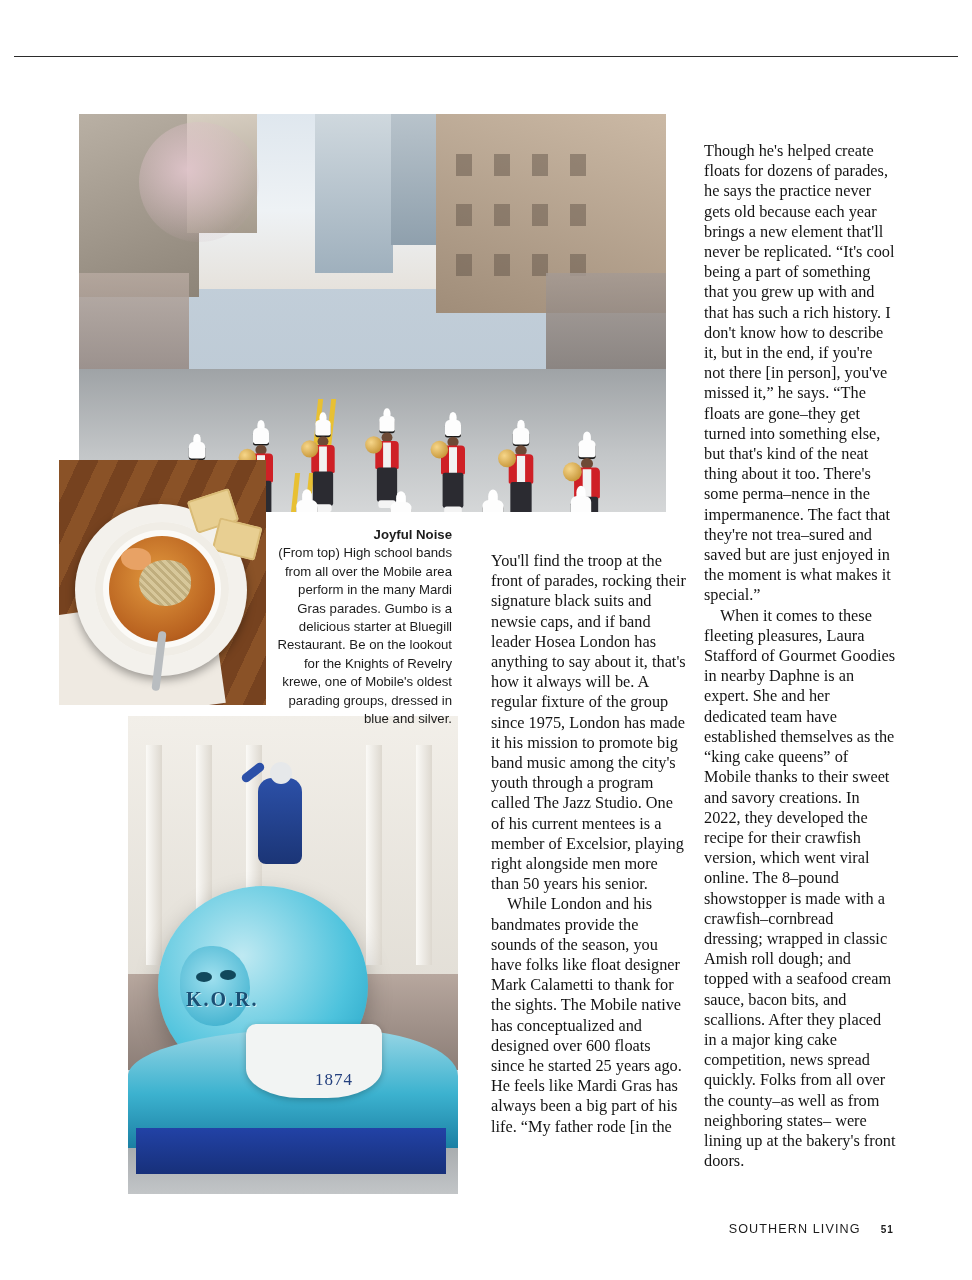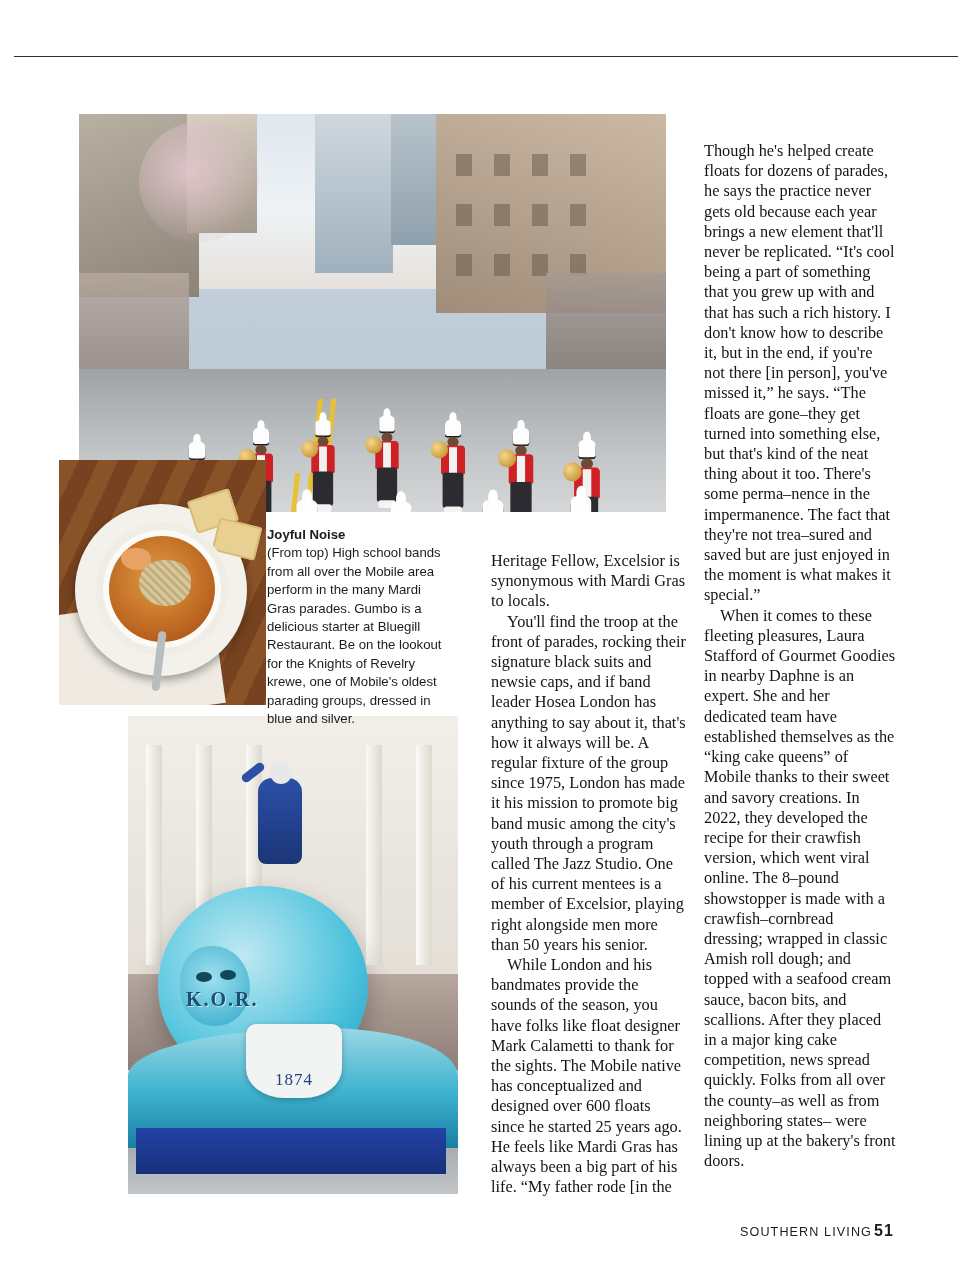--- a/index.html
+++ b/index.html
@@ -227,21 +227,21 @@
   }
   #photo-float .base {
     position: absolute; left: 8px; bottom: 20px; width: 310px; height: 46px;
     background: linear-gradient(#2242a6, #17307a);
   }
   #photo-float .shield {
     position: absolute; left: 118px; bottom: 96px; width: 96px; height: 74px;
     background: #f2f4f3; border-radius: 10px 10px 40% 40%;
     box-shadow: 0 2px 6px rgba(0,0,0,.25);
     color: #24407e; font-family: "Liberation Serif", serif;
-    font-size: 17px; text-align: center; line-height: 112px; letter-spacing: 1px;
+    font-size: 17px; text-align: center; line-height: 112px; letter-spacing: 1px; padding-left: 40px;
   }
   #photo-float .kor {
     position: absolute; left: 58px; top: 272px; width: 120px; height: 36px;
     color: #1a4f74; font-family: "Liberation Serif", serif; font-size: 20px;
     font-weight: bold; letter-spacing: 2px;
     text-shadow: 1px 1px 0 rgba(255,255,255,.6);
   }
   #photo-float .rider-body {
     position: absolute; left: 130px; top: 62px; width: 44px; height: 86px;
     background: linear-gradient(#2c50a8, #1b3576); border-radius: 14px 14px 8px 8px;
@@ -258,20 +258,21 @@
   
   .caption {
     position: absolute;
     left: 267px;
     top: 526px;
     width: 185px;
     font-family: "Liberation Sans", sans-serif;
     font-size: 13.2px;
     line-height: 18.4px;
     color: #1c1c1c;
+    text-align: right;
   }
   .caption .cap-title {
     font-weight: bold;
     display: block;
   }
 
   
   .col {
     position: absolute;
     font-family: "Liberation Serif", serif;
@@ -302,22 +303,22 @@
     position: absolute;
     right: 78px;
     top: 1222px;
     font-family: "Liberation Sans", sans-serif;
     font-size: 12.6px;
     letter-spacing: 1.1px;
     color: #1c1c1c;
   }
   .footer .pg {
     font-weight: bold;
-    font-size: 16px;
-    margin-left: 2px;
+    font-size: 10px;
+    margin-left: 20px;
   }
 </style>
 </head>
 <body>
 
 <div class="page">
 
   <div class="top-rule"></div>
 
   <div class="photo" id="photo-band">
@@ -468,21 +469,20 @@
     <div class="shield">1874</div>
     <div class="base"></div>
   </div>
 
   <div class="caption">
     <span class="cap-title">Joyful Noise</span>
     <span>(From top) High school bands from all over the Mobile area perform in the many Mardi Gras parades. Gumbo is a delicious starter at Bluegill Restaurant. Be on the lookout for the Knights of Revelry krewe, one of Mobile's oldest parading groups, dressed in blue and silver.</span>
   </div>
 
   <div class="col" id="col-mid">
-    <p>Heritage Fellow, Excelsior is synonymous with Mardi Gras to locals.</p>
     <p>You'll find the troop at the front of parades, rocking their signature black suits and newsie caps, and if band leader Hosea London has anything to say about it, that's how it always will be. A regular fixture of the group since 1975, London has made it his mission to promote big band music among the city's youth through a program called The Jazz Studio. One of his current mentees is a member of Excelsior, playing right alongside men more than 50 years his senior.</p>
     <p>While London and his bandmates provide the sounds of the season, you have folks like float designer Mark Calametti to thank for the sights. The Mobile native has conceptualized and designed over 600 floats since he started 25 years ago. He feels like Mardi Gras has always been a big part of his life. “My father rode [in the</p>
   </div>
 
   <div class="col" id="col-right">
     <p>Though he's helped create floats for dozens of parades, he says the practice never gets old because each year brings a new element that'll never be replicated. “It's cool being a part of something that you grew up with and that has such a rich history. I don't know how to describe it, but in the end, if you're not there [in person], you've missed it,” he says. “The floats are gone–they get turned into something else, but that's kind of the neat thing about it too. There's some perma–nence in the impermanence. The fact that they're not trea–sured and saved but are just enjoyed in the moment is what makes it special.”</p>
     <p>When it comes to these fleeting pleasures, Laura Stafford of Gourmet Goodies in nearby Daphne is an expert. She and her dedicated team have established themselves as the “king cake queens” of Mobile thanks to their sweet and savory creations. In 2022, they developed the recipe for their crawfish version, which went viral online. The 8–pound showstopper is made with a crawfish–cornbread dressing; wrapped in classic Amish roll dough; and topped with a seafood cream sauce, bacon bits, and scallions. After they placed in a major king cake competition, news spread quickly. Folks from all over the county–as well as from neighboring states– were lining up at the bakery's front doors.</p>
   </div>
 
   <div class="footer">

